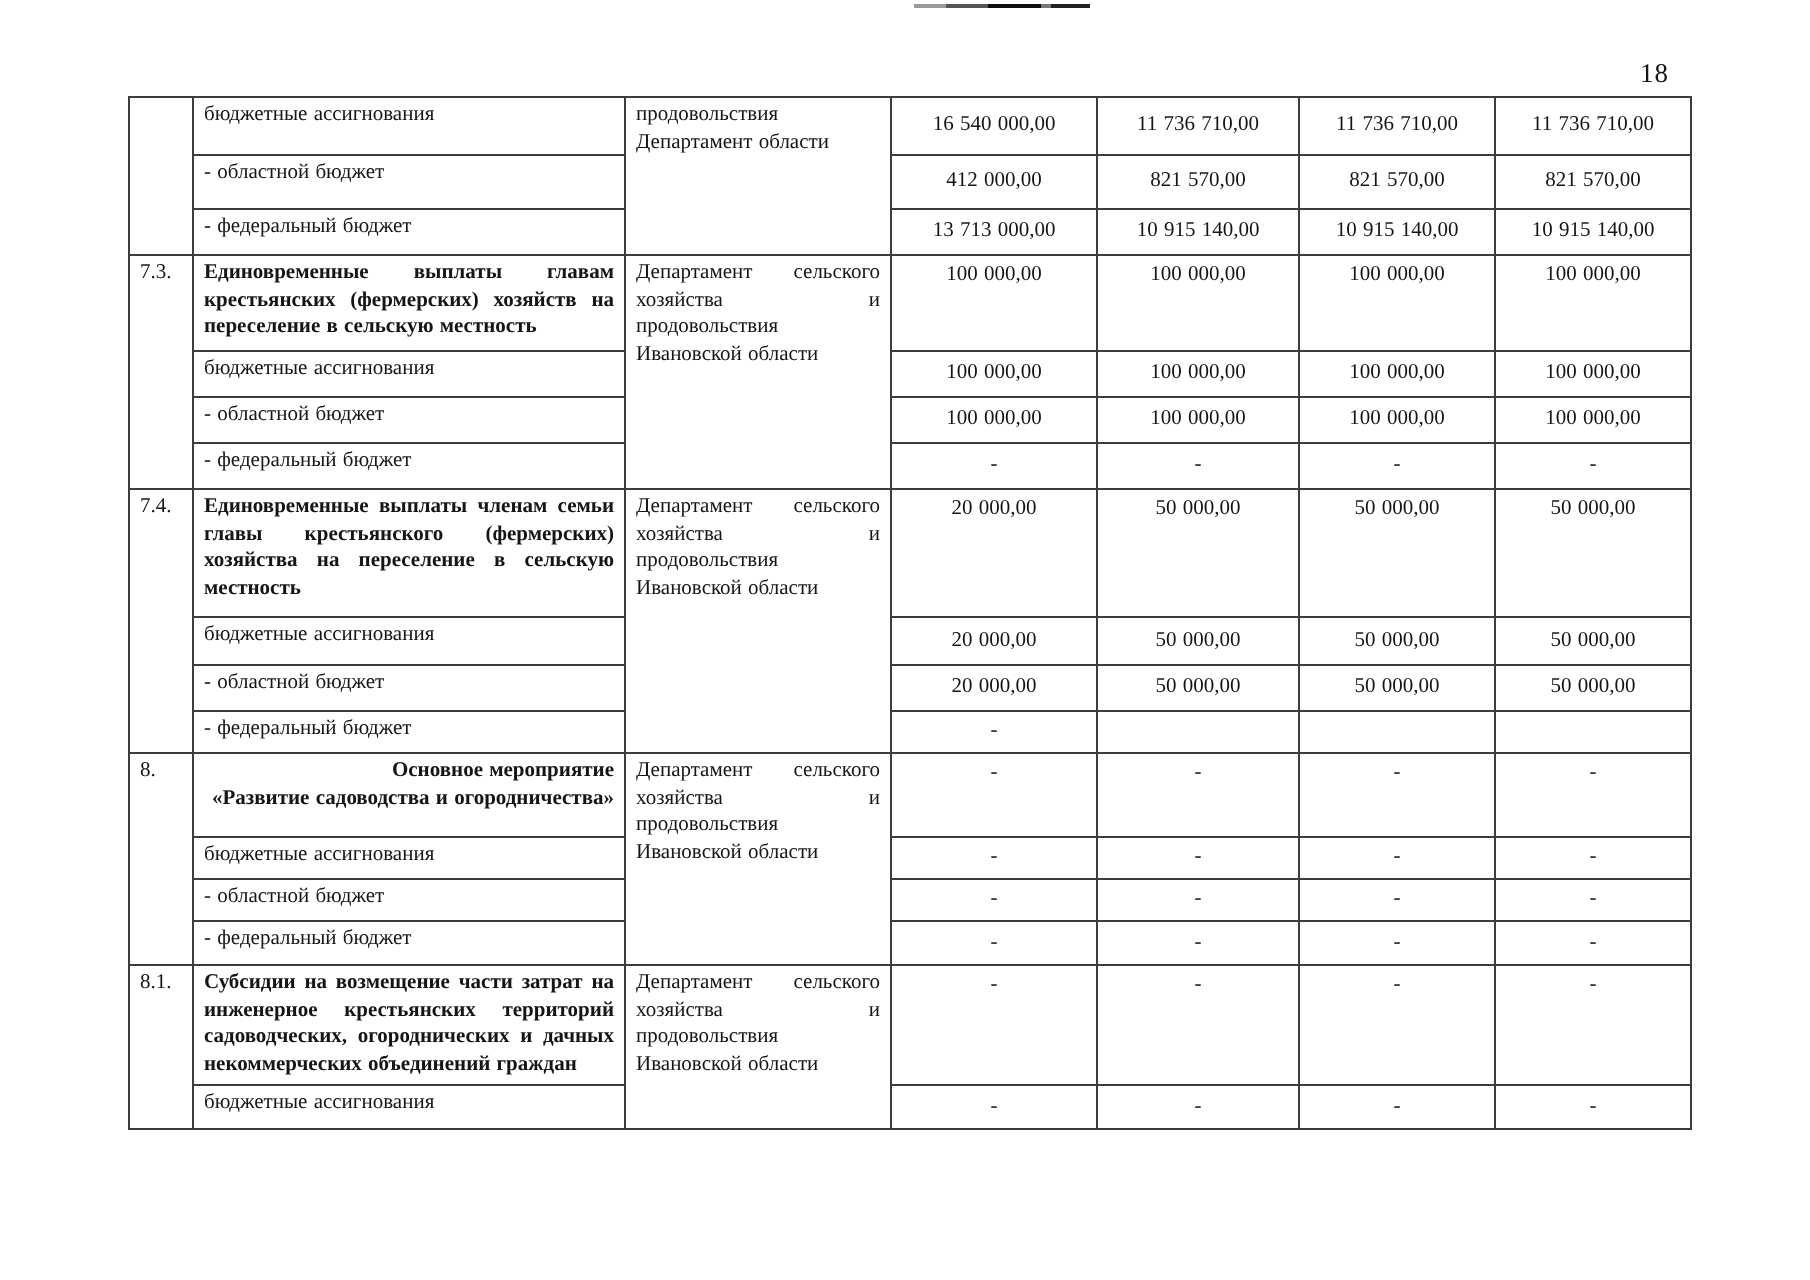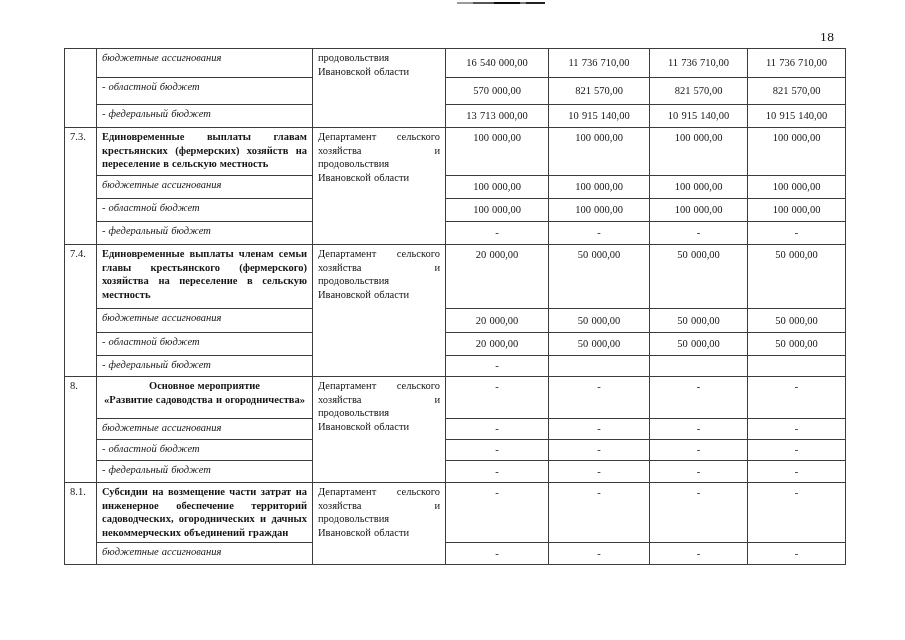--- a/index.html
+++ b/index.html
@@ -21,23 +21,23 @@
   }
   table.doc td{
     border:1px solid #3c3c3c;
     padding:2px 5px;
     font-size:10.5px;line-height:1.3;
     vertical-align:top;overflow:hidden;
     word-spacing:.5px;
   }
   td.num{font-size:11px;padding-left:3px;padding-top:3px;}
   td.desc{text-align:justify;font-weight:bold;}
-  td.desc.pre{white-space:pre-line;text-align:center;}
+  td.desc.pre{white-space:pre-line;text-align:right;}
   td.dept{text-align:justify;}
-  td.label{vertical-align:middle;font-style:italic;}
+  td.label{vertical-align:middle;}
   td.val{text-align:center;white-space:nowrap;font-size:11px;}
   td.val.sub{vertical-align:middle;}
   td.val.main{padding-top:3px;}
 </style>
 </head>
 <body>
 
 <div class="artifact-line"></div>
 
 <div class="page-number">18</div>
@@ -49,29 +49,29 @@
     <col style="width:133px">
     <col style="width:103px">
     <col style="width:101px">
     <col style="width:98px">
     <col style="width:98px">
   </colgroup>
   <tbody>
       <tr style="height: 29px;">
         <td class="num" rowspan="3"></td>
         <td class="label">бюджетные ассигнования</td>
-        <td class="dept" rowspan="3">продовольствия Ивановской области</td>
+        <td class="dept" rowspan="3">продовольствия Департамент области</td>
         <td class="val sub">16 540 000,00</td>
         <td class="val sub">11 736 710,00</td>
         <td class="val sub">11 736 710,00</td>
         <td class="val sub">11 736 710,00</td>
       </tr>
       <tr style="height: 27px;">
         <td class="label">- областной бюджет</td>
-        <td class="val sub">570 000,00</td>
+        <td class="val sub">412 000,00</td>
         <td class="val sub">821 570,00</td>
         <td class="val sub">821 570,00</td>
         <td class="val sub">821 570,00</td>
       </tr>
       <tr style="height: 23px;">
         <td class="label">- федеральный бюджет</td>
         <td class="val sub">13 713 000,00</td>
         <td class="val sub">10 915 140,00</td>
         <td class="val sub">10 915 140,00</td>
         <td class="val sub">10 915 140,00</td>
@@ -101,21 +101,21 @@
       </tr>
       <tr style="height: 23px;">
         <td class="label">- федеральный бюджет</td>
         <td class="val sub">-</td>
         <td class="val sub">-</td>
         <td class="val sub">-</td>
         <td class="val sub">-</td>
       </tr>
       <tr style="height: 64px; padding-left: 38px;">
         <td class="num" rowspan="4">7.4.</td>
-        <td class="desc">Единовременные выплаты членам семьи главы крестьянского (фермерского) хозяйства на переселение в сельскую местность</td>
+        <td class="desc">Единовременные выплаты членам семьи главы крестьянского (фермерских) хозяйства на переселение в сельскую местность</td>
         <td class="dept" rowspan="4">Департамент сельского хозяйства и продовольствия Ивановской области</td>
         <td class="val main">20 000,00</td>
         <td class="val main">50 000,00</td>
         <td class="val main">50 000,00</td>
         <td class="val main">50 000,00</td>
       </tr>
       <tr style="height: 24px;">
         <td class="label">бюджетные ассигнования</td>
         <td class="val sub">20 000,00</td>
         <td class="val sub">50 000,00</td>
@@ -162,21 +162,21 @@
       </tr>
       <tr style="height: 22px;">
         <td class="label">- федеральный бюджет</td>
         <td class="val sub">-</td>
         <td class="val sub">-</td>
         <td class="val sub">-</td>
         <td class="val sub">-</td>
       </tr>
       <tr style="height: 60px; margin-top: 20px;">
         <td class="num" rowspan="2">8.1.</td>
-        <td class="desc">Субсидии на возмещение части затрат на инженерное обеспечение территорий садоводческих, огороднических и дачных некоммерческих объединений граждан</td>
+        <td class="desc">Субсидии на возмещение части затрат на инженерное крестьянских территорий садоводческих, огороднических и дачных некоммерческих объединений граждан</td>
         <td class="dept" rowspan="2">Департамент сельского хозяйства и продовольствия Ивановской области</td>
         <td class="val main">-</td>
         <td class="val main">-</td>
         <td class="val main">-</td>
         <td class="val main">-</td>
       </tr>
       <tr style="height: 22px;">
         <td class="label">бюджетные ассигнования</td>
         <td class="val sub">-</td>
         <td class="val sub">-</td>

